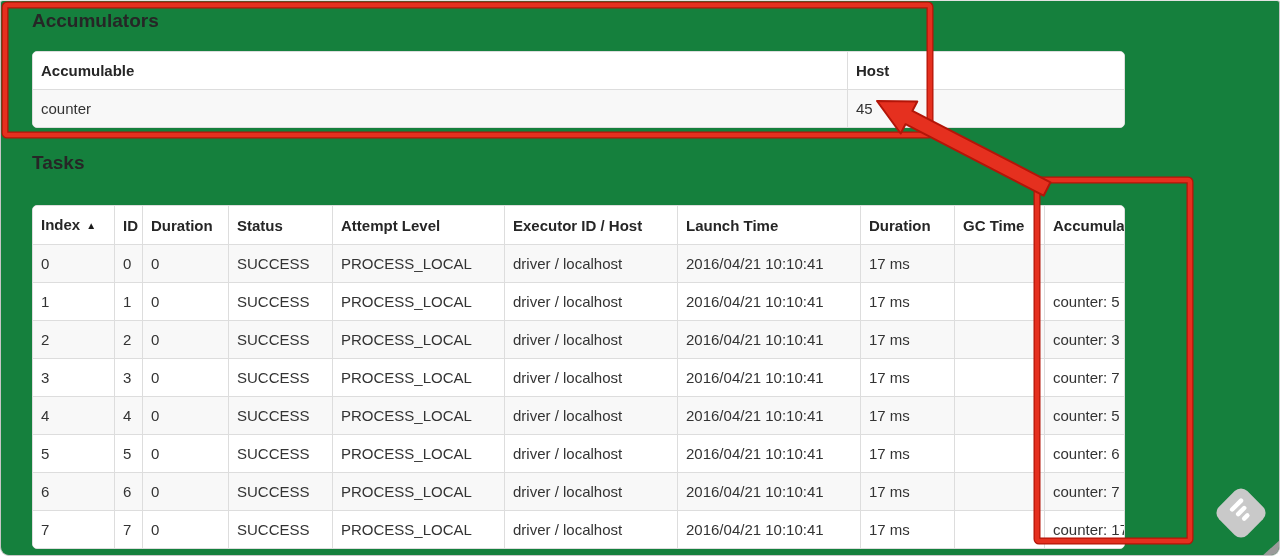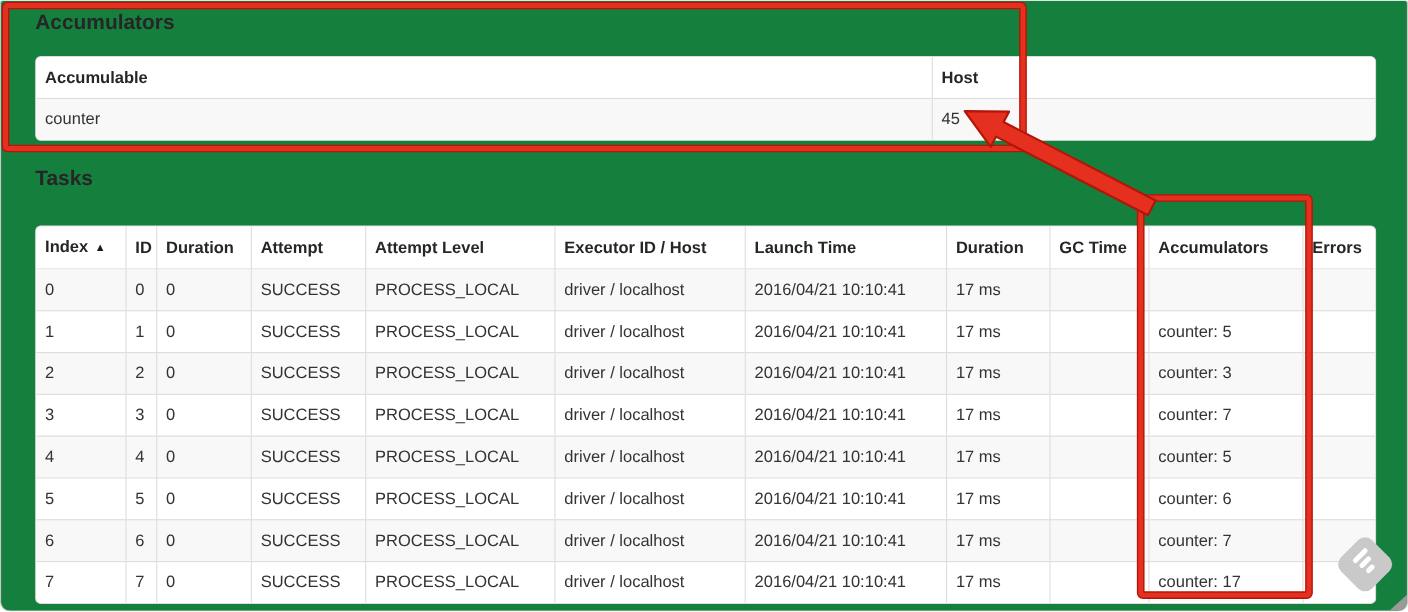--- a/index.html
+++ b/index.html
@@ -22,21 +22,21 @@
     font-size:19px;
     font-weight:bold;
     color:#262626;
   }
   #acc-title   { top:9px;  }
   #tasks-title { top:151px; }
 
   .table-wrap {
     position:absolute;
     left:31px;
-    width:1219px;
+    width:1093px;
     box-sizing:border-box;
     border:1px solid #dddddd;
     border-radius:5px;
     overflow:hidden;
     background:#fff;
   }
   #acc-table-wrap   { top:50px;  }
   #tasks-table-wrap { top:204px; }
 
   table {
@@ -113,21 +113,21 @@
           <col style="width:94px">
           <col style="width:90px">
         <col style="width:140px">
           <col style="width:66px">
       </colgroup>
       <thead>
         <tr>
           <th><span>Index</span><span class="sort-caret">▲</span></th>
           <th>ID</th>
           <th>Duration</th>
-          <th>Attempt</th>
+          <th>Status</th>
           <th>Attempt Level</th>
           <th>Executor ID / Host</th>
           <th>Launch Time</th>
           <th>Duration</th>
           <th>GC Time</th>
           <th>Accumulators</th>
           <th>Errors</th>
         </tr>
       </thead>
       <tbody>

